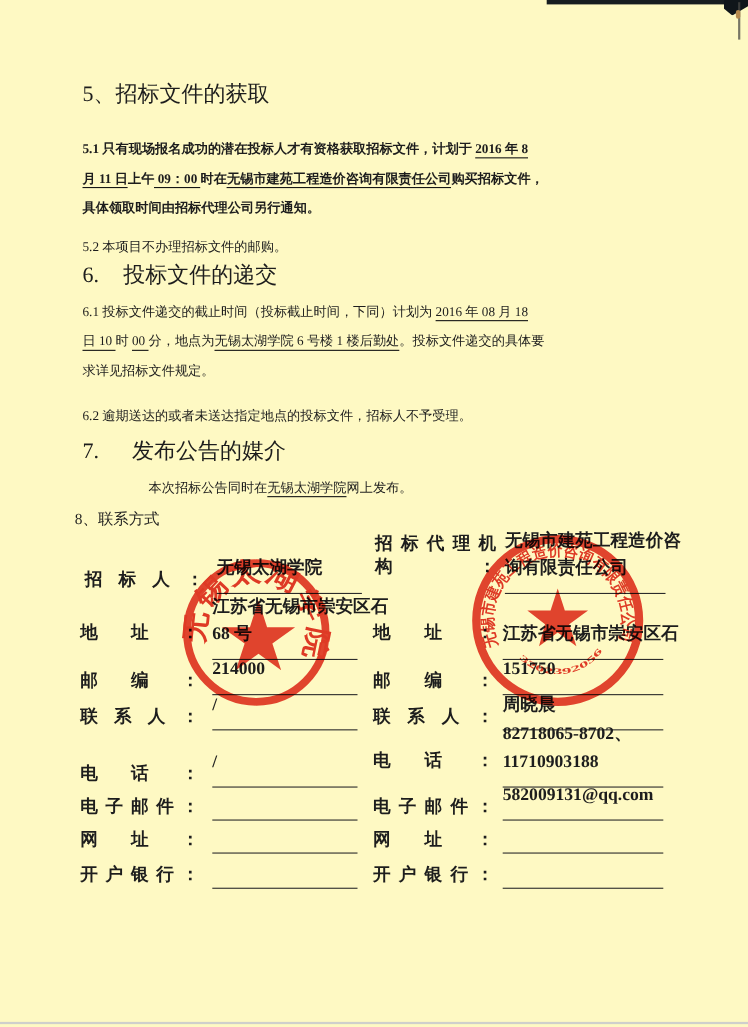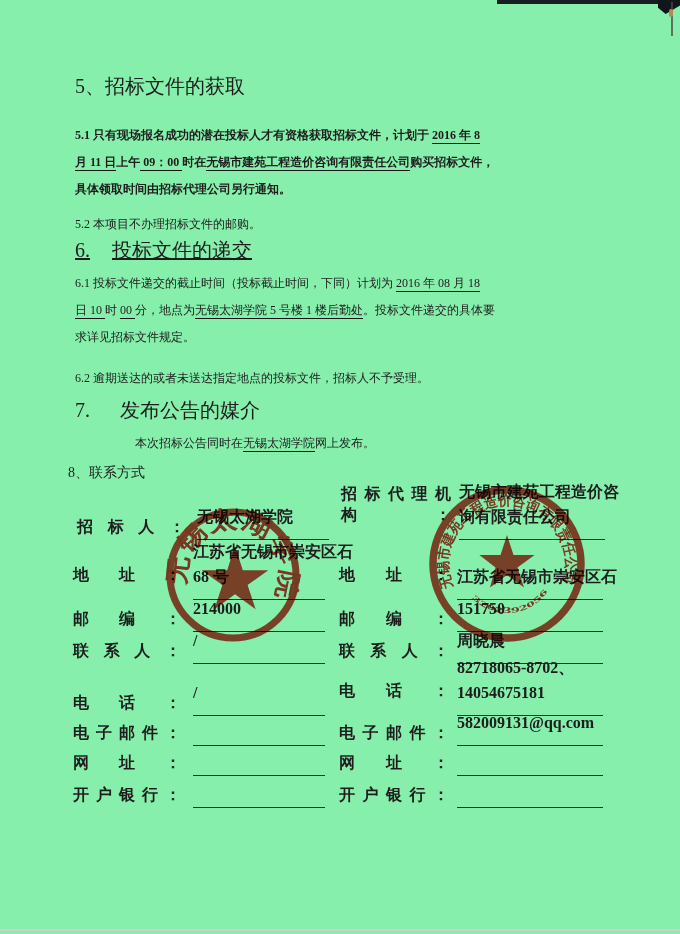--- a/index.html
+++ b/index.html
@@ -1,35 +1,35 @@
 <!DOCTYPE html>
 <html><head>
 <meta charset="utf-8">
 <style>
   html,body{margin:0;padding:0;}
   body{width:680px;height:934px;overflow:hidden;background:#ffffff;}
   .page{
-    position:relative;width:680px;height:934px;background:#86efac;
+    position:relative;width:680px;height:934px;background:#fef9c3;
     font-family:"Liberation Serif","DejaVu Serif",serif;color:#1d1d1d;
   }
   
   .edge-top{position:absolute;left:497px;top:0;width:168px;height:4px;background:#171d20;}
   .edge-corner{position:absolute;left:658px;top:0;width:22px;height:14px;background:#10161a;
     clip-path:polygon(0 0,100% 0,100% 40%,35% 100%,0 55%);}
   .edge-vline{position:absolute;left:671px;top:2px;width:2px;height:34px;background:#4a4a46;opacity:.75;}
   .edge-dot{position:absolute;left:669px;top:9px;width:4px;height:8px;background:#b68a4e;border-radius:2px;}
   .bottom-line{position:absolute;left:0;top:929px;width:680px;height:2px;background:#cfcfcc;}
 
   
   .doc{position:absolute;left:75px;top:74px;width:545px;}
   .h{font-size:20px;line-height:24px;white-space:nowrap;}
   .h .t{margin-left:22px;}
   .h7 .t{margin-left:30px;font-family:Liberation Serif, serif;}
   .h5x{margin:0 0 24px 0;}
-  .h6x{margin:-2px 0 8px 0;text-decoration:underline;}
+  .h6x{margin:-2px 0 8px 0;}
   .h7x{margin:0 0 8px 0;}
   .h8x{font-size:14px;margin:4px 0 0 -7px;}
   .para{font-size:12px;line-height:27px;margin:0;white-space:nowrap;}
   .b{font-weight:700;}
   .p51{margin-bottom:8px;}
   .p52{margin-bottom:2px;}
   .p61{margin-bottom:14px;}
   .p62{margin-bottom:6px;}
   .p7{padding-left:60px;margin-bottom:2px;}
   .ul{border-bottom:1.6px solid #151515;padding-bottom:1px;}
@@ -74,21 +74,21 @@
 
     <p class="para b p51"><span>5.1  只有现场报名成功的潜在投标人才有资格获取招标文件，计划于 </span><span class="ul">2016 年 8</span><br>
       <span class="ul">月 11 日</span><span>上午</span><span class="ul"> 09：00 </span><span>时在</span><span class="ul">无锡市建苑工程造价咨询有限责任公司</span><span>购买招标文件，</span><br>
       <span>具体领取时间由招标代理公司另行通知。</span></p>
 
     <p class="para p52">5.2  本项目不办理招标文件的邮购。</p>
 
     <p class="h h6x"><span>6.</span><span class="t">投标文件的递交</span></p>
 
     <p class="para p61"><span>6.1  投标文件递交的截止时间（投标截止时间，下同）计划为 </span><span class="ul">2016 年 08 月 18</span><br>
-      <span class="ul">日 10 </span><span>时 </span><span class="ul">00 </span><span>分，地点为</span><span class="ul">无锡太湖学院 5 号楼 1 楼后勤处</span><span>。投标文件递交的具体要</span><br>
+      <span class="ul">日 10 </span><span>时 </span><span class="ul">00 </span><span>分，地点为</span><span class="ul">无锡太湖学院 6 号楼 1 楼后勤处</span><span>。投标文件递交的具体要</span><br>
       <span>求详见招标文件规定。</span></p>
 
     <p class="para p62">6.2  逾期送达的或者未送达指定地点的投标文件，招标人不予受理。</p>
 
     <p class="h h7 h7x"><span>7.</span><span class="t">发布公告的媒介</span></p>
 
     <p class="para p7"><span>本次招标公告同时在</span><span class="ul">无锡太湖学院</span><span>网上发布。</span></p>
 
     <p class="h h8x">8、联系方式</p>
   </div>
@@ -179,21 +179,21 @@
         <span class="flabel">联系人：</span>
         <span class="fval">
             <span>周晓晨</span>
             <span></span>
           </span>
       </div>
       <div class="frow rh52 tall">
         <span class="flabel">电话：</span>
         <span class="fval">
             <span>82718065-8702、</span>
-            <span>14054675181</span>
+            <span>11710903188</span>
           </span>
       </div>
       <div class="frow rh30">
         <span class="flabel">电子邮件：</span>
         <span class="fval">
             <span>582009131@qq.com</span>
             <span></span>
           </span>
       </div>
       <div class="frow rh30">

